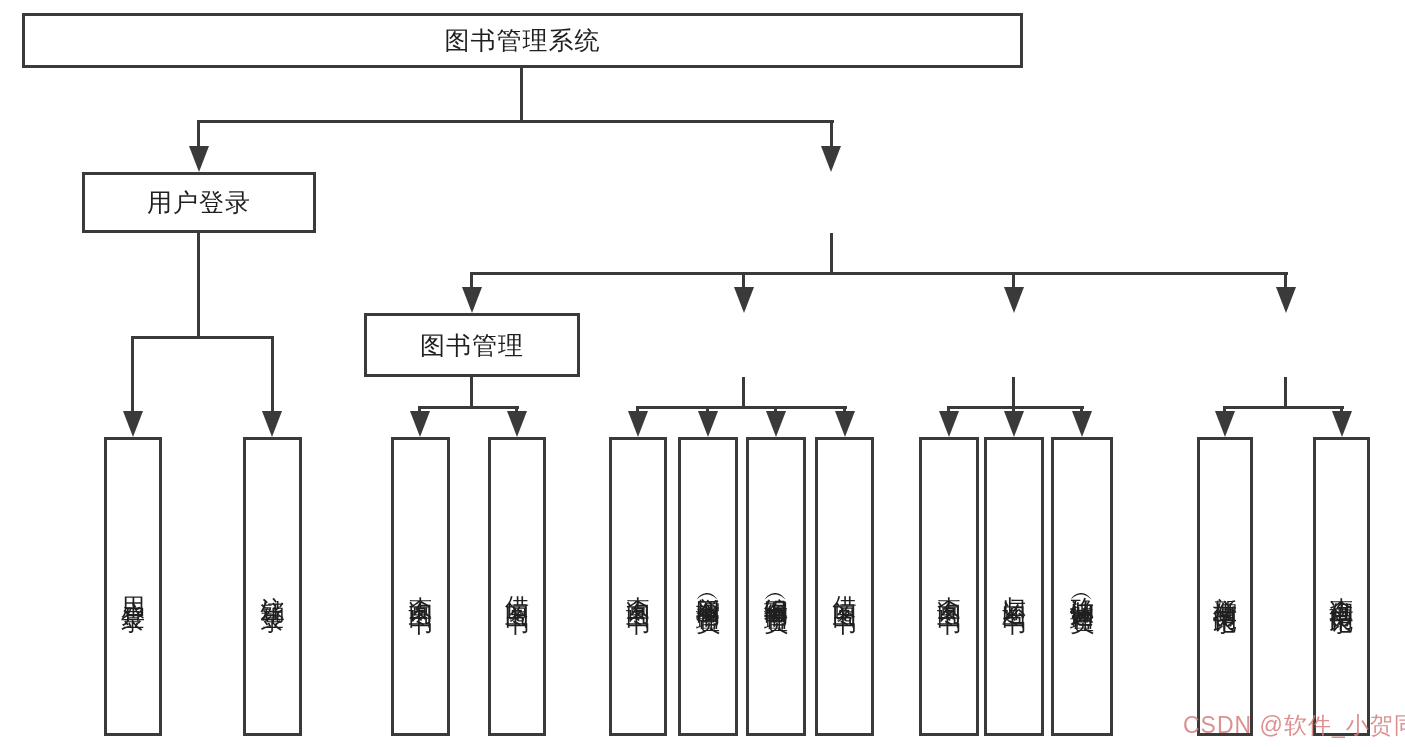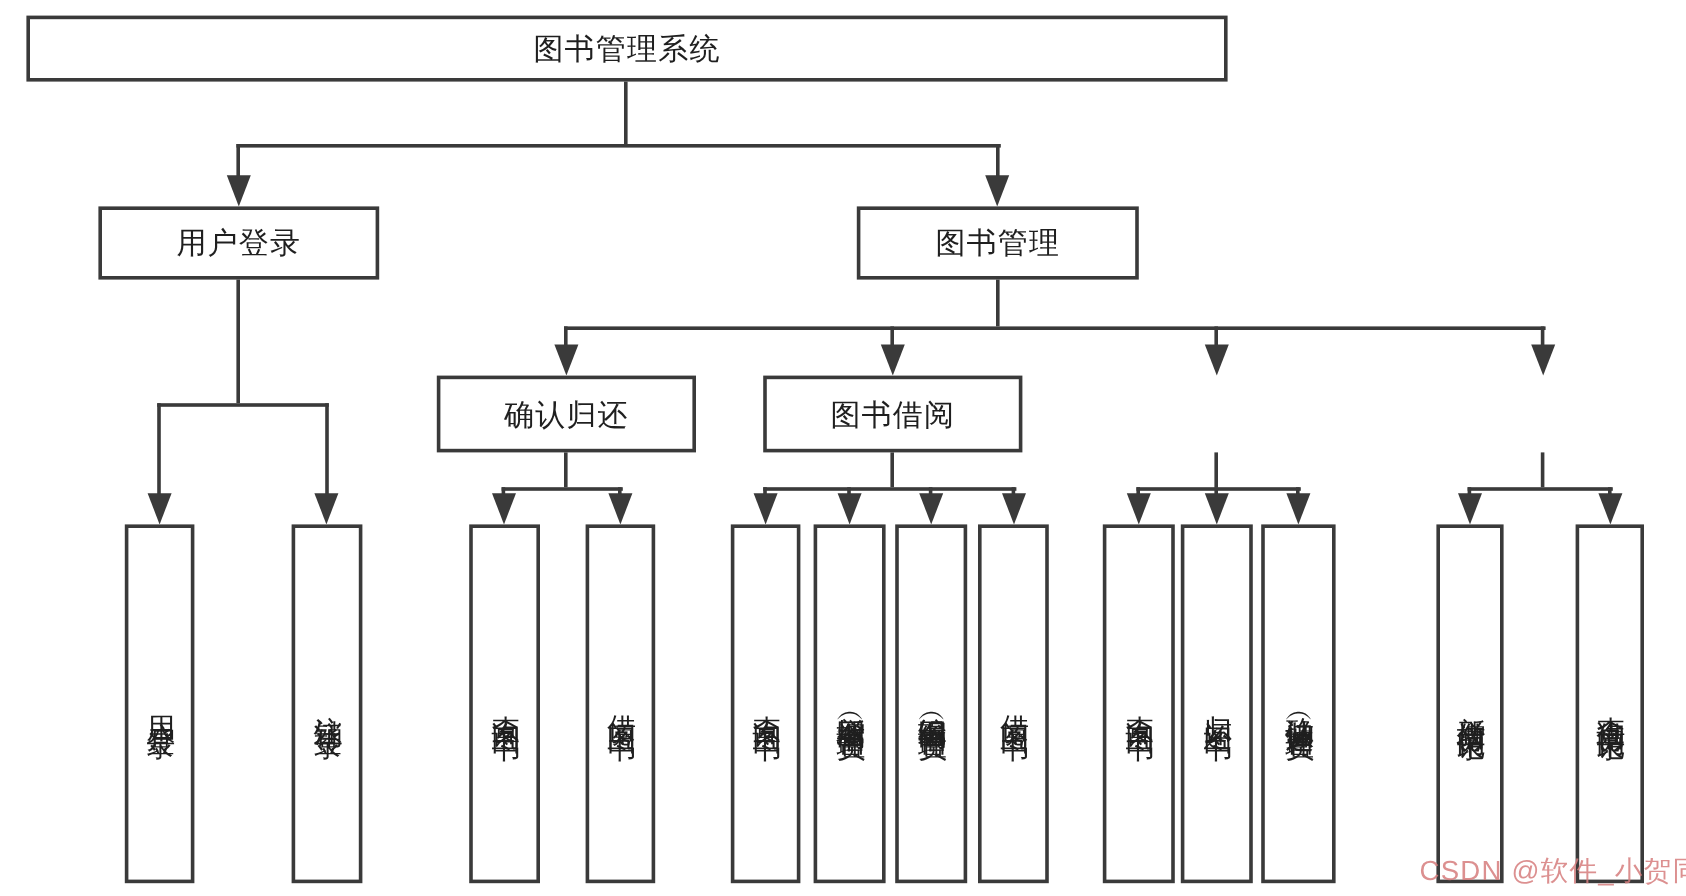--- a/index.html
+++ b/index.html
@@ -40,47 +40,41 @@
   <div class="ln" style="left:520px;top:68px;width:3px;height:52px;"></div>
   <div class="ln" style="left:197px;top:120px;width:637px;height:3px;"></div>
   <div class="ln" style="left:197px;top:120px;width:3px;height:30px;"></div>
   <div class="ln" style="left:830px;top:120px;width:3px;height:30px;"></div>
   <div class="ar" style="left:189px;top:146px;"></div>
   <div class="ar" style="left:821px;top:146px;"></div>
 
   <div class="box hbox" style="left:82px;top:172px;width:234px;height:61px;">
     <span>用户登录</span>
   </div>
-  <div class="box hbox" style="left:714px;top:172px;width:235px;height:61px;">
-    <span>图书管理</span>
-  </div>
 
   <div class="ln" style="left:197px;top:233px;width:3px;height:103px;"></div>
   <div class="ln" style="left:131px;top:336px;width:143px;height:3px;"></div>
   <div class="ln" style="left:131px;top:336px;width:3px;height:78px;"></div>
   <div class="ln" style="left:271px;top:336px;width:3px;height:78px;"></div>
   <div class="ar" style="left:123px;top:411px;"></div>
   <div class="ar" style="left:262px;top:411px;"></div>
 
   <div class="ln" style="left:830px;top:233px;width:3px;height:39px;"></div>
   <div class="ln" style="left:470px;top:272px;width:818px;height:3px;"></div>
   <div class="ln" style="left:470px;top:272px;width:3px;height:16px;"></div>
   <div class="ln" style="left:742px;top:272px;width:3px;height:16px;"></div>
   <div class="ln" style="left:1012px;top:272px;width:3px;height:16px;"></div>
   <div class="ln" style="left:1284px;top:272px;width:3px;height:16px;"></div>
   <div class="ar" style="left:462px;top:287px;"></div>
   <div class="ar" style="left:734px;top:287px;"></div>
   <div class="ar" style="left:1004px;top:287px;"></div>
   <div class="ar" style="left:1276px;top:287px;"></div>
 
   <div class="box hbox" style="left:364px;top:313px;width:216px;height:64px;">
-    <span>确认归还</span>
-  </div>
-  <div class="box hbox" style="left:636px;top:313px;width:216px;height:64px;">
-    <span>图书借阅</span>
+    <span>图书管理</span>
   </div>
 
   <div class="ln" style="left:470px;top:377px;width:3px;height:29px;"></div>
   <div class="ln" style="left:418px;top:406px;width:101px;height:3px;"></div>
   <div class="ln" style="left:418px;top:406px;width:3px;height:8px;"></div>
   <div class="ln" style="left:515px;top:406px;width:3px;height:8px;"></div>
   <div class="ar" style="left:410px;top:411px;"></div>
   <div class="ar" style="left:507px;top:411px;"></div>
 
   <div class="ln" style="left:742px;top:377px;width:3px;height:29px;"></div>

